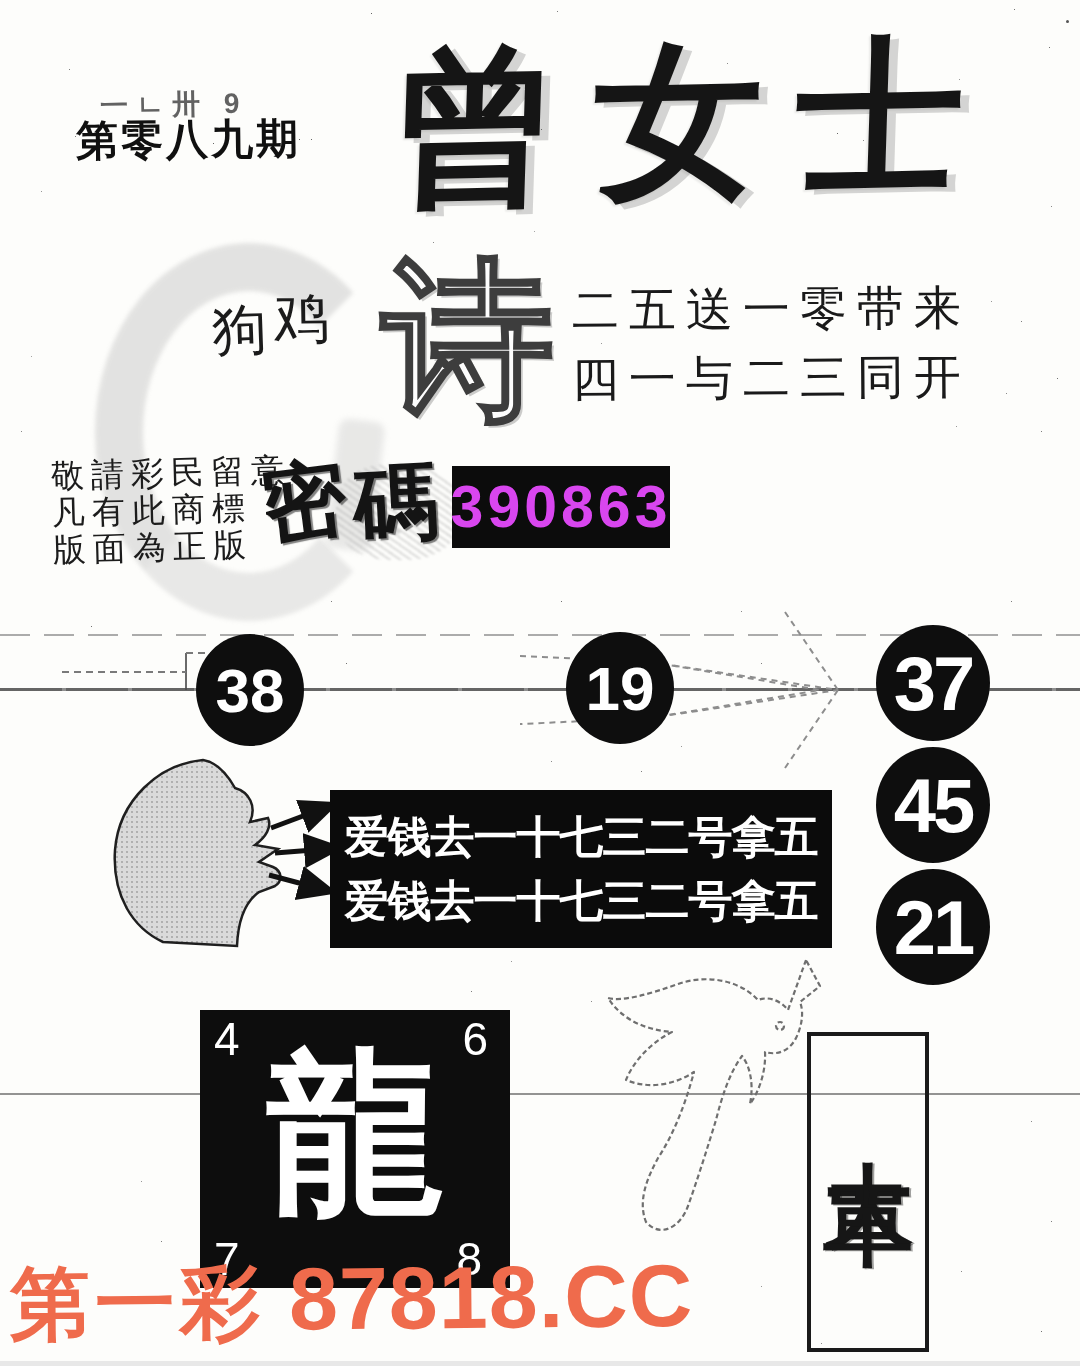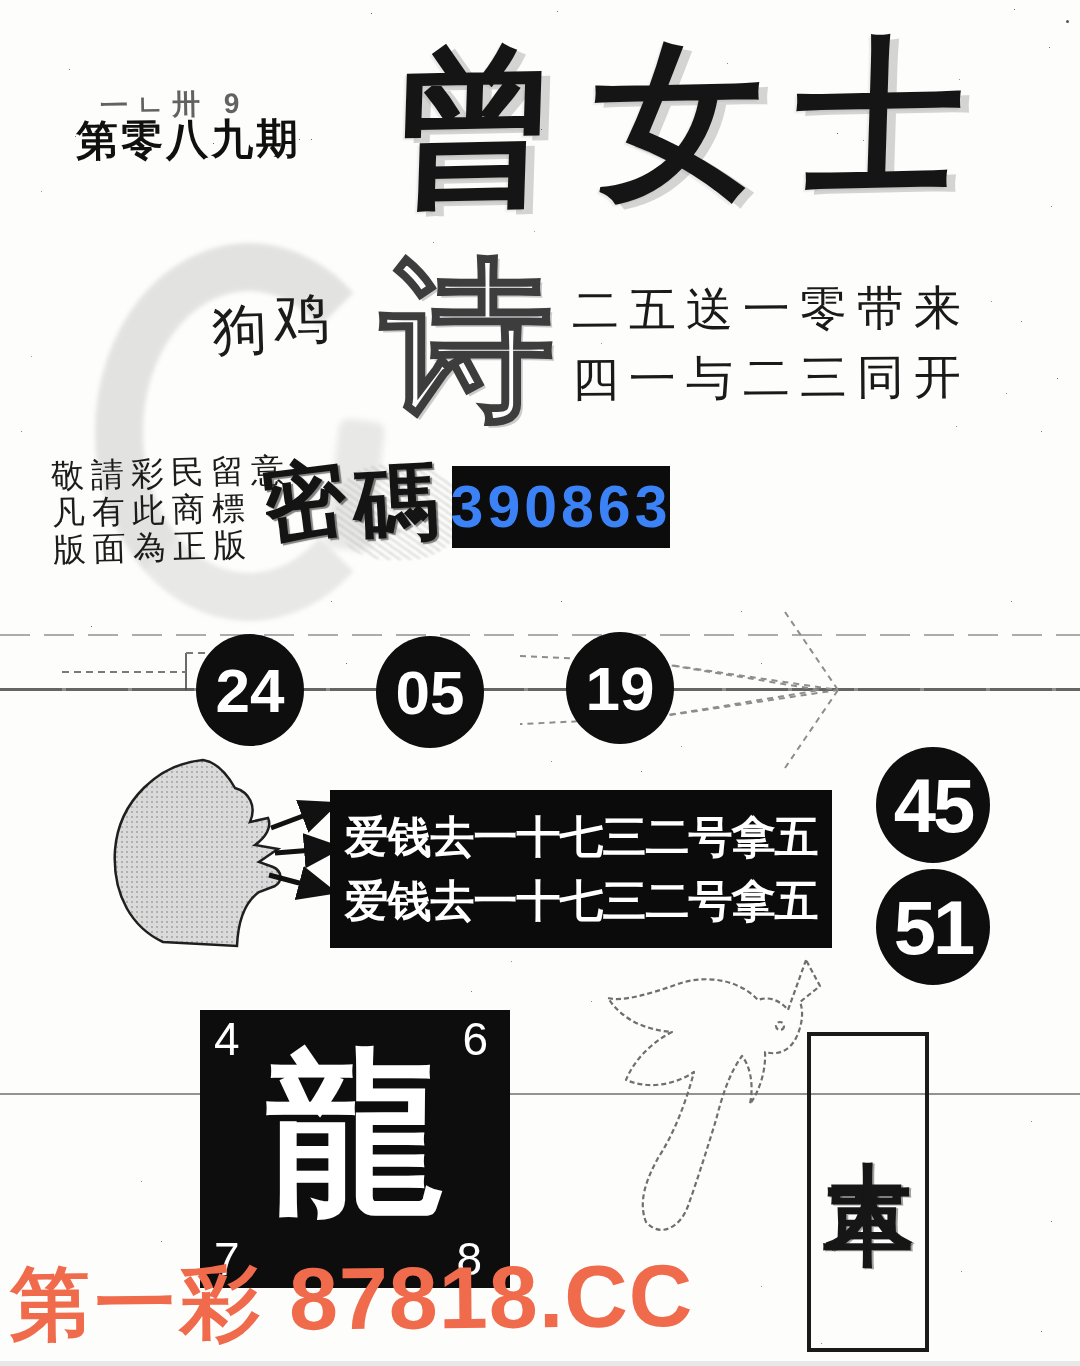--- a/index.html
+++ b/index.html
@@ -87,21 +87,21 @@
     background:radial-gradient(circle at 30% 40%, #9b9b9b 0 2px, transparent 3px),
                radial-gradient(circle at 70% 30%, #8f8f8f 0 2px, transparent 3px),
                radial-gradient(circle at 50% 70%, #a5a5a5 0 2px, transparent 3px),
                repeating-linear-gradient(35deg,#adadad 0 2px,transparent 2px 6px);
     opacity:.45;filter:blur(1px);
   }
   .pw-box{
     left:452px;top:466px;width:218px;height:82px;background:#0c0c0c;
     display:flex;align-items:center;justify-content:center;z-index:2;
   }
-  .pw-value{font-size:59px;font-weight:800;color:#3b82f6;letter-spacing:4px;}
+  .pw-value{font-size:59px;font-weight:800;color:#d946ef;letter-spacing:4px;}
   .scanline-dash{
     left:0;top:634px;width:1080px;height:2px;opacity:.8;
     background:repeating-linear-gradient(90deg,#979797 0 30px,transparent 30px 44px);
   }
   .scanline-solid{
     left:0;top:688px;width:1080px;height:3px;opacity:.85;z-index:1;
     background:repeating-linear-gradient(90deg,#4a4a4a 0 62px,#7b7b7b 62px 66px);
   }
   .scanline-low{left:0;top:1093px;width:1080px;height:2px;background:#787878;opacity:.8;z-index:1;}
   .bracket-v{left:185px;top:653px;width:2px;height:37px;background:#6a6a6a;}
@@ -199,34 +199,34 @@
   <svg class="abs flow-arrow" width="360" height="180" viewBox="0 0 360 180">
     <g fill="none" stroke="#8d8d8d" stroke-width="2" stroke-dasharray="6 5">
       <polyline points="20,56 150,62 338,90 150,118 20,124"></polyline>
       <polyline points="150,62 320,90 150,118"></polyline>
       <line x1="285" y1="12" x2="338" y2="90"></line>
       <line x1="285" y1="168" x2="338" y2="90"></line>
     </g>
   </svg>
 
   <div class="abs ball seq seq1">
-      <span>24</span>
-    </div>
-  <div class="abs ball seq seq2">
-      <span>05</span>
+      <span>38</span>
     </div>
   <div class="abs ball seq seq3">
       <span>19</span>
     </div>
 
+  <div class="abs ball res res1">
+      <span>37</span>
+    </div>
   <div class="abs ball res res2">
       <span>45</span>
     </div>
   <div class="abs ball res res3">
-      <span>51</span>
+      <span>21</span>
     </div>
 
   <svg class="abs head-svg" width="280" height="210" viewBox="0 0 280 210">
     <defs>
       <pattern id="stip" width="5" height="5" patternUnits="userSpaceOnUse">
         <rect width="5" height="5" fill="#dadada"></rect>
         <circle cx="2" cy="2" r="0.9" fill="#9c9c9c"></circle>
       </pattern>
       <marker id="ah" markerWidth="9" markerHeight="9" refX="7" refY="3.5" orient="auto">
         <path d="M0,0 L8,3.5 L0,7 Z" fill="#111"></path>

